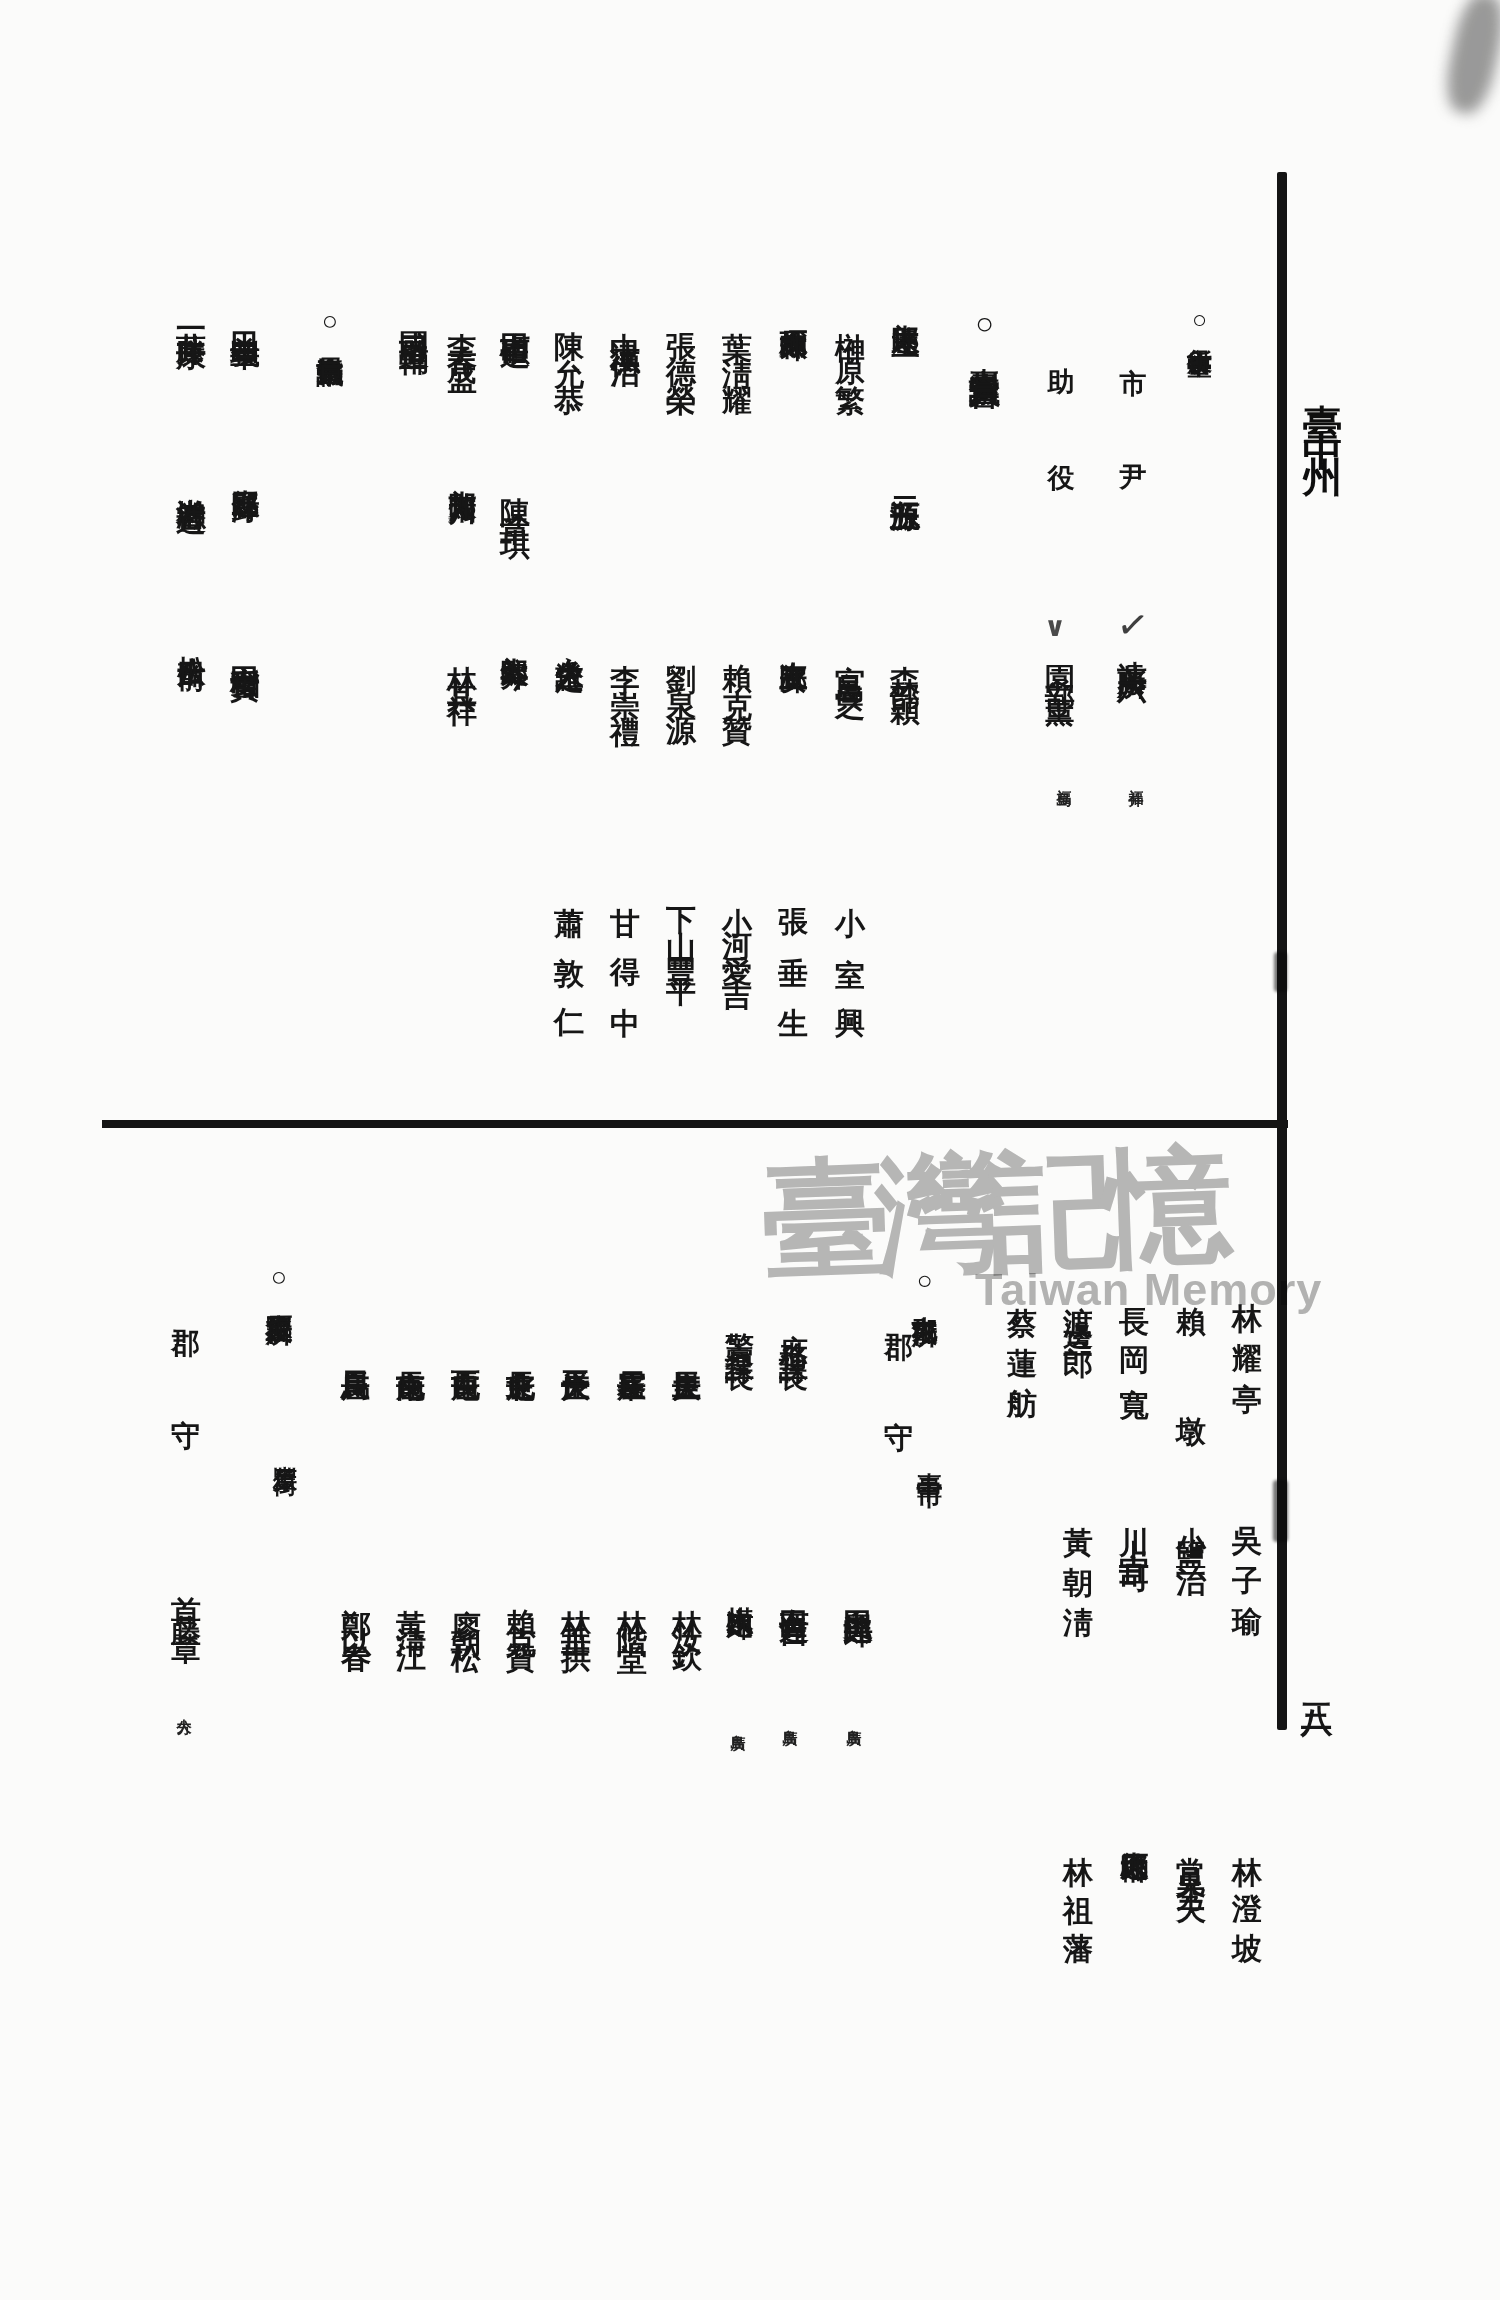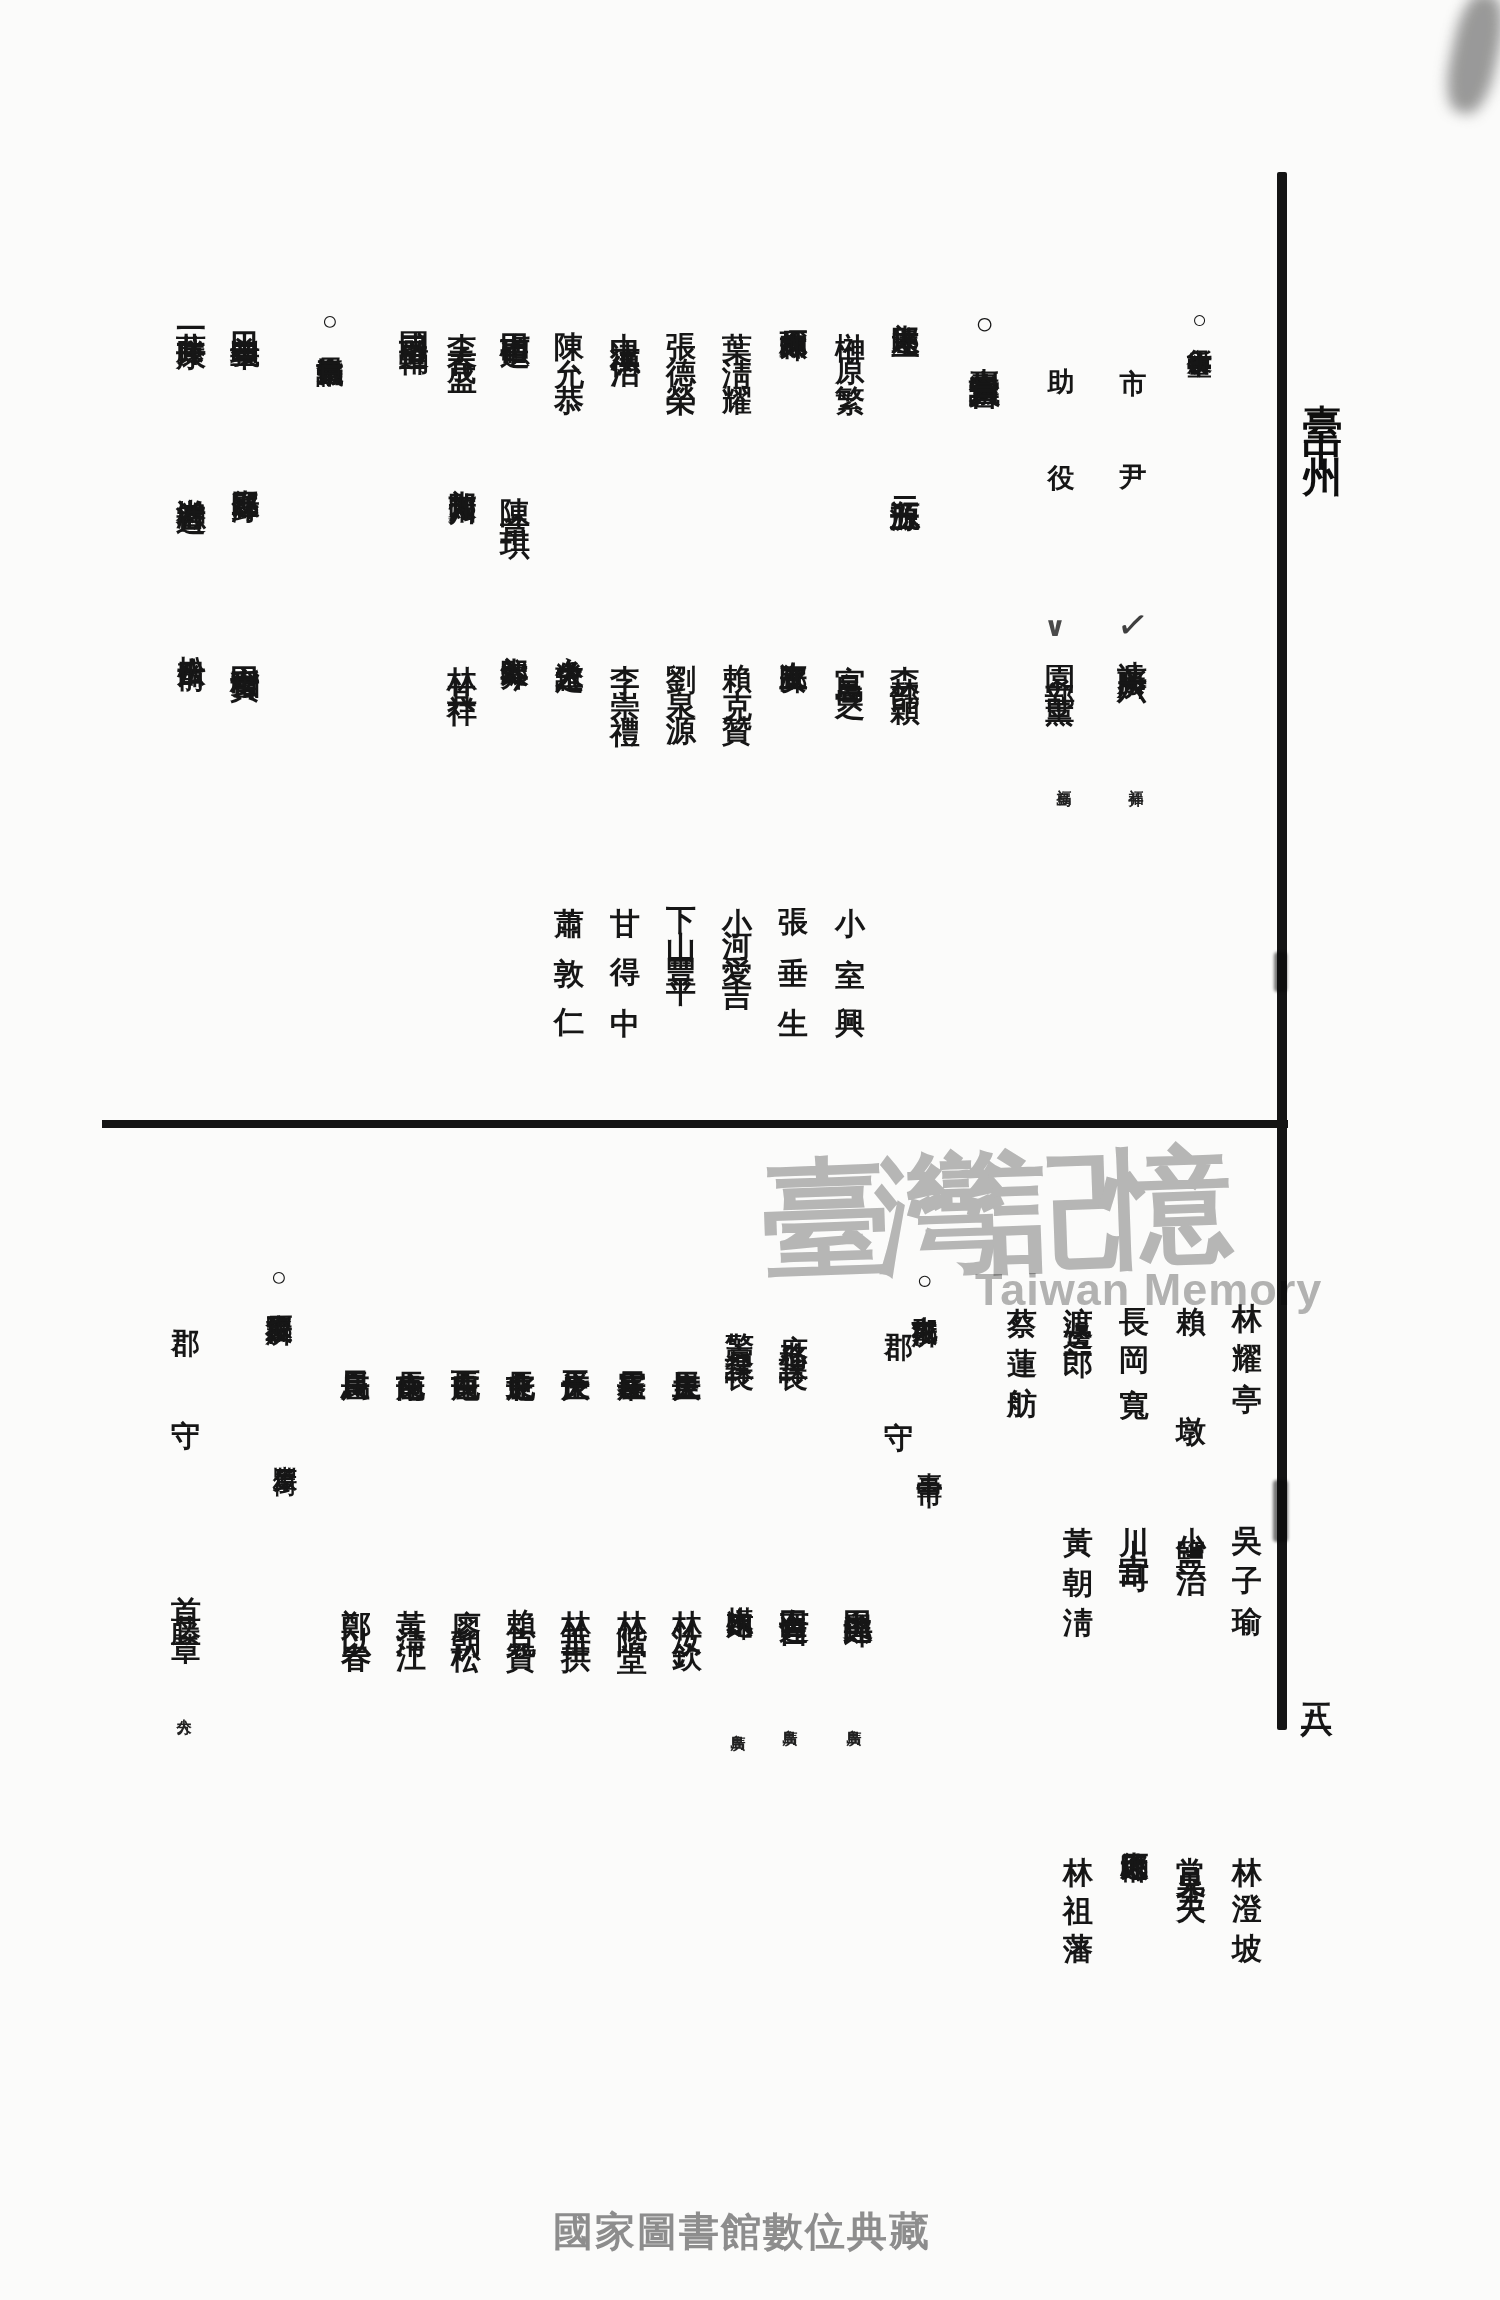--- a/index.html
+++ b/index.html
@@ -156,15 +156,14 @@
 
   <div class="vt" style="left:265px;top:1262px;font-size:27px;letter-spacing:1px;">○豐原郡役所</div>
   <div class="vt" style="left:273px;top:1446px;font-size:24px;letter-spacing:4px;">豐原街</div>
 
   <div class="vt" style="left:171px;top:1306px;font-size:29px;letter-spacing:90px;">郡守</div>
   <div class="vt" style="left:171px;top:1572px;font-size:30px;letter-spacing:18px;">首藤章</div>
   <div class="vt ann" style="left:176px;top:1707px;font-size:15px;letter-spacing:1px;">大分</div>
 
   <div id="wm-cjk" class="wm" style="left:762px;top:1128px;">臺灣記憶</div>
   <div id="wm-latin" class="wm" style="left:975px;top:1264px;">Taiwan Memory</div>
-  <div id="wm-footer" style="left:553px;top:2204px;">國家圖書館數位典藏</div>
 
 </div>
 
 </body></html>

